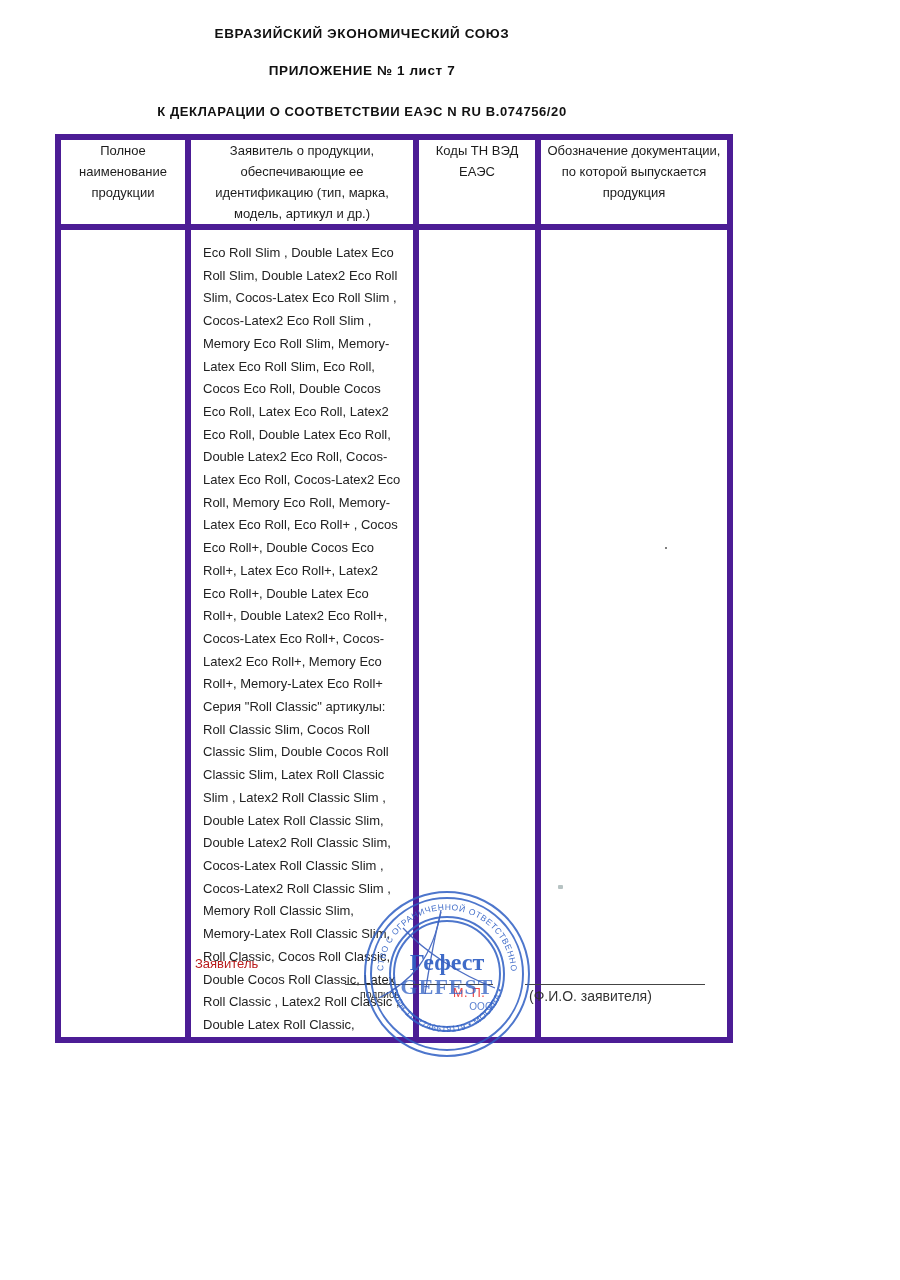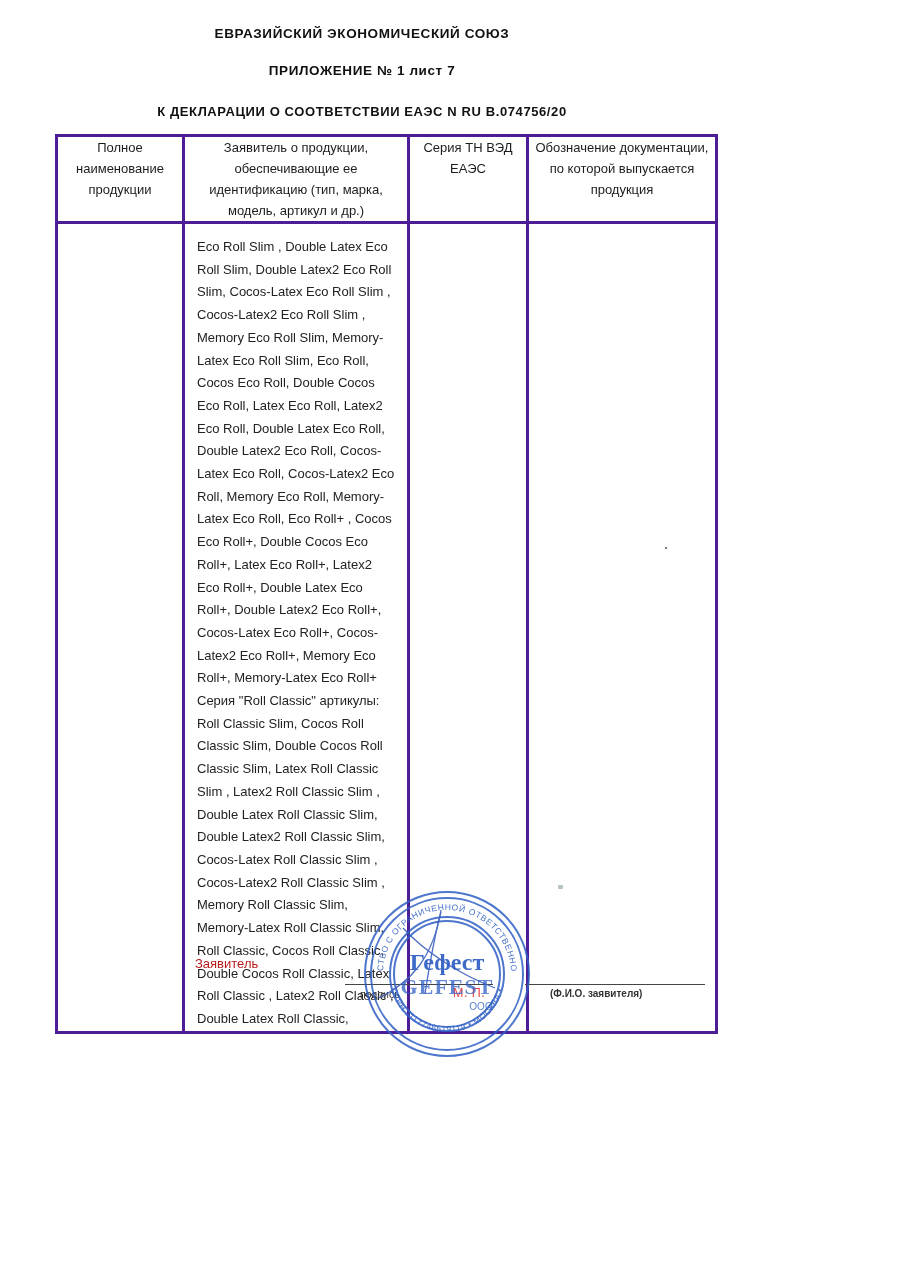--- a/index.html
+++ b/index.html
@@ -43,21 +43,21 @@
     left: 55px;
     top: 134px;
     width: 650px;
   }
   table.main {
     border-collapse: collapse;
     width: 650px;
     table-layout: fixed;
   }
   table.main td, table.main th {
-    border: 3px solid #4c1d95;
+    border: 6px solid #4c1d95;
     vertical-align: top;
     padding: 0;
   }
   .th-cell {
     text-align: center;
     font-weight: normal;
     font-size: 13px;
     line-height: 21px;
     color: #1c1c1c;
     padding: 13px 8px 15px 8px;
@@ -128,25 +128,24 @@
   }
   .fio-line {
     position: absolute;
     left: 470px;
     top: 36px;
     width: 180px;
     border-bottom: 1px solid #444;
   }
   .fio-caption {
     position: absolute;
-    left: 495px;
+    left: 474px;
     top: 40px;
-    font-size: 10px;
+    font-size: 14px;
     color: #333;
-    font-weight: bold;
   }
 
   
   .stamp {
     position: absolute;
     left: 363px;
     top: 890px;
     width: 168px;
     height: 168px;
     pointer-events: none;
@@ -169,21 +168,21 @@
     <div class="line hdr-2">ПРИЛОЖЕНИЕ № 1 лист 7</div>
     <div class="line hdr-3">К ДЕКЛАРАЦИИ О СООТВЕТСТВИИ ЕАЭС N RU В.074756/20</div>
   </div>
 
   <div class="tbl-wrap">
     <table class="main">
       <thead>
         <tr>
           <th class="th-cell col1">Полное наименование продукции</th>
           <th class="th-cell col2">Заявитель о продукции, обеспечивающие ее идентификацию (тип, марка, модель, артикул и др.)</th>
-          <th class="th-cell col3">Серия ТН ВЭД ЕАЭС</th>
+          <th class="th-cell col3">Коды ТН ВЭД ЕАЭС</th>
           <th class="th-cell col4">Обозначение документации, по которой выпускается продукция</th>
         </tr>
       </thead>
       <tbody>
         <tr>
           <td class="body-cell col1">
             <div class="prod-text"></div>
           </td>
           <td class="body-cell col2">
             <div class="prod-text">Eco Roll Slim , Double Latex Eco Roll Slim, Double Latex2 Eco Roll Slim, Cocos-Latex Eco Roll Slim , Cocos-Latex2 Eco Roll Slim , Memory Eco Roll Slim, Memory-Latex Eco Roll Slim, Eco Roll, Cocos Eco Roll, Double Cocos Eco Roll, Latex Eco Roll, Latex2 Eco Roll, Double Latex Eco Roll, Double Latex2 Eco Roll, Cocos-Latex Eco Roll, Cocos-Latex2 Eco Roll, Memory Eco Roll, Memory-Latex Eco Roll, Eco Roll+ , Cocos Eco Roll+, Double Cocos Eco Roll+, Latex Eco Roll+, Latex2 Eco Roll+, Double Latex Eco Roll+, Double Latex2 Eco Roll+, Cocos-Latex Eco Roll+, Cocos-Latex2 Eco Roll+, Memory Eco Roll+, Memory-Latex Eco Roll+  Серия "Roll Classic" артикулы: Roll Classic Slim, Cocos Roll Classic Slim, Double Cocos Roll Classic Slim, Latex Roll Classic Slim , Latex2 Roll Classic Slim , Double Latex Roll Classic Slim, Double Latex2 Roll Classic Slim, Cocos-Latex Roll Classic Slim , Cocos-Latex2 Roll Classic Slim , Memory Roll Classic Slim, Memory-Latex Roll Classic Slim, Roll Classic, Cocos Roll Classic, Double Cocos Roll Classic, Latex Roll Classic , Latex2 Roll Classic , Double Latex Roll Classic,</div>

